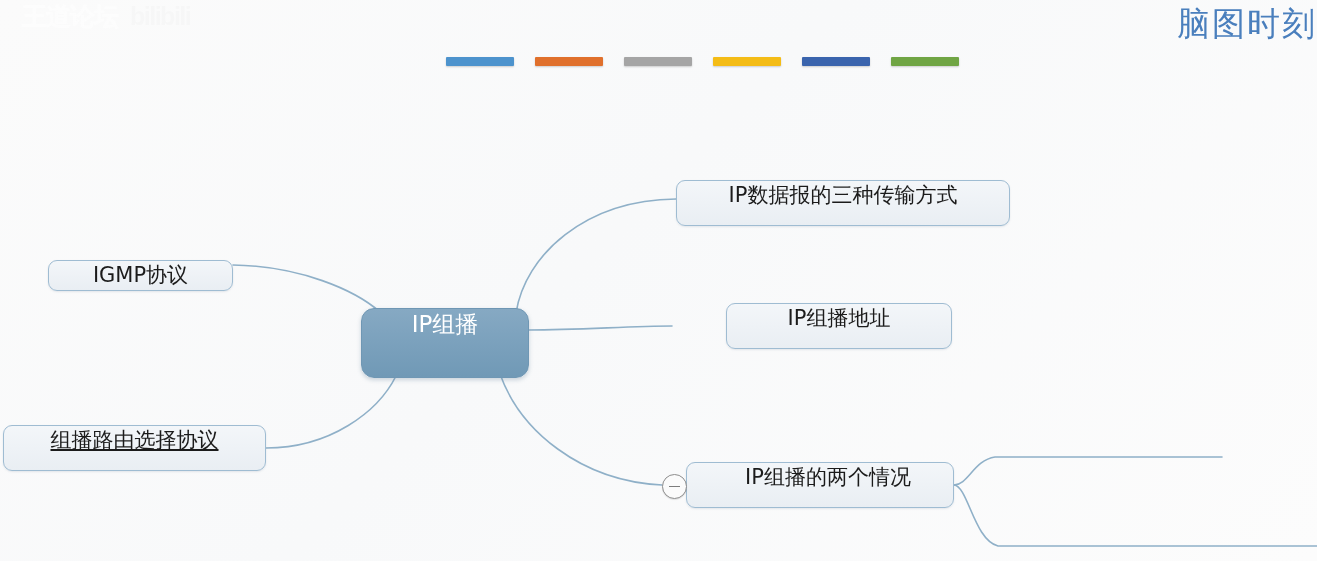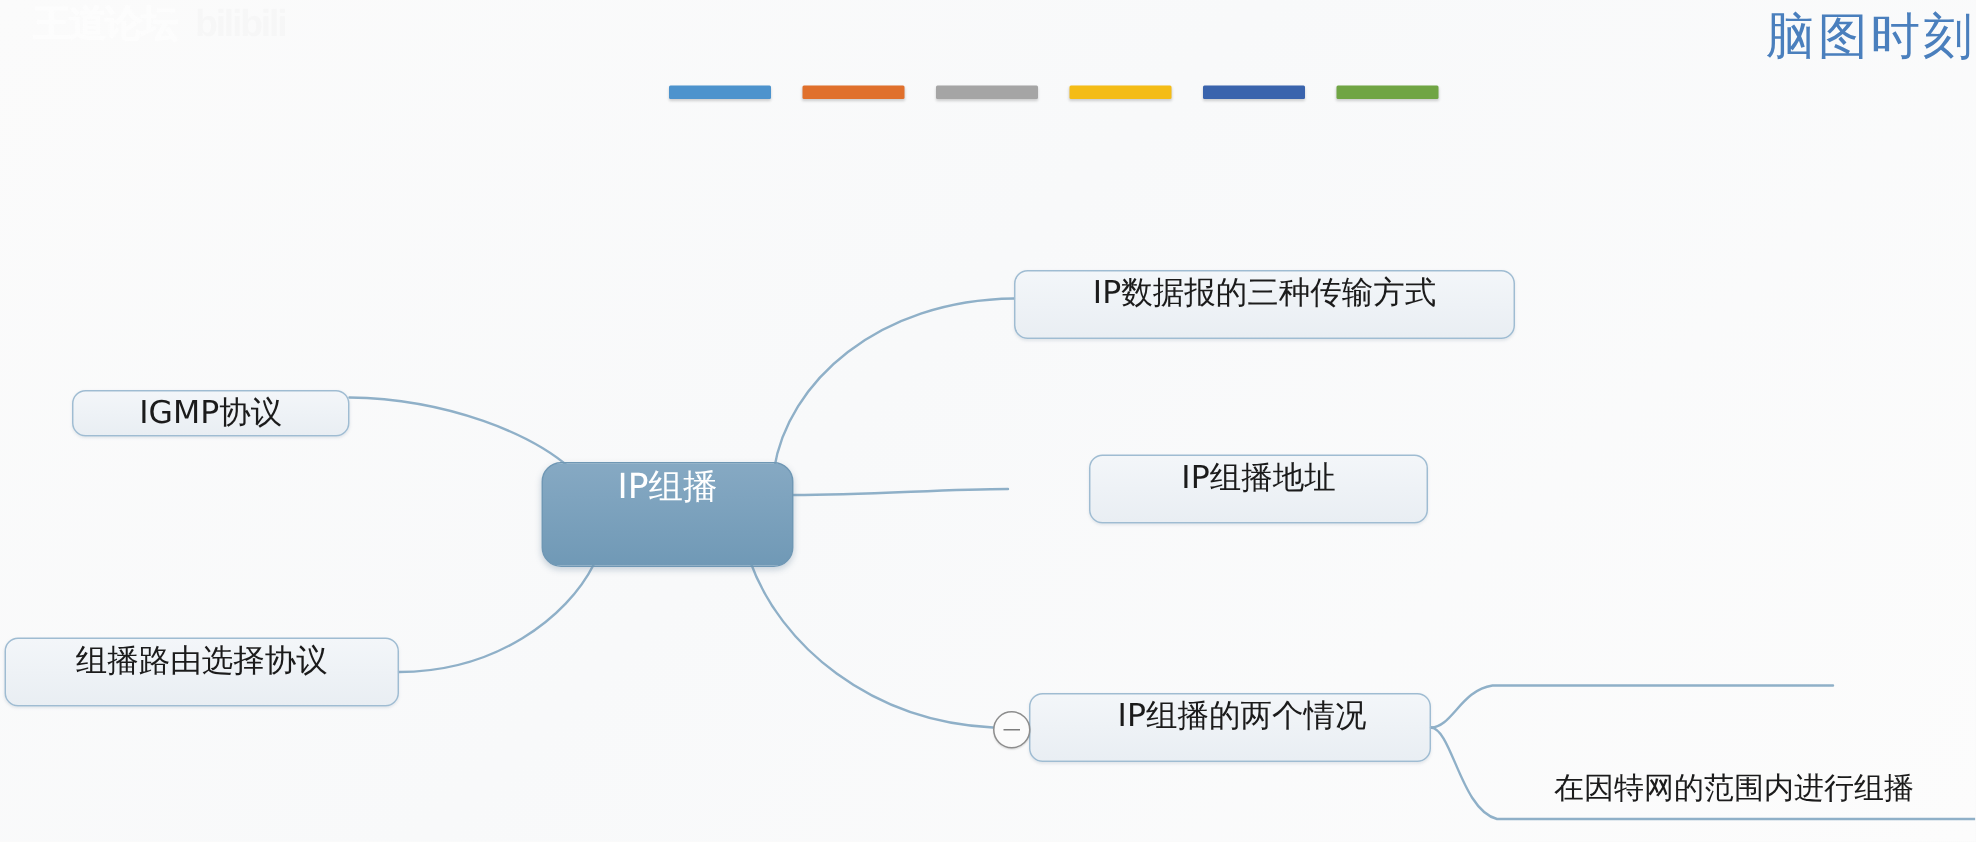--- a/index.html
+++ b/index.html
@@ -117,21 +117,21 @@
     font-size: 23px;
     box-shadow: 0 2px 4px rgba(90,120,145,0.30);
   }
 
   
   #node-root          { left: 361px; top: 308px; width: 168px; height: 70px; }
   #node-transmission  { left: 676px; top: 180px; width: 334px; height: 46px; }
   #node-address       { left: 694px; top: 303px; width: 226px; height: 46px; margin-left: 32px; }
   #node-situations    { left: 686px; top: 462px; width: 268px; height: 46px; padding-left: 16px; }
   #node-igmp          { left: 48px;  top: 260px; width: 185px; height: 31px; }
-  #node-routing       { left: 3px;   top: 425px; width: 263px; height: 46px; }
+  #node-routing       { left: 3px;   top: 425px; width: 263px; height: 46px; text-decoration: underline; }
 
   
   .collapse-toggle {
     position: absolute;
     left: 662px;
     top: 474px;
     width: 23px;
     height: 23px;
     border: 1px solid #8d8d8d;
     border-radius: 50%;
@@ -220,15 +220,14 @@
   </div>
 
   <div class="node" id="node-routing">
     <span>组播路由选择协议</span>
   </div>
 
   <div class="collapse-toggle">
     <span class="minus"></span>
   </div>
 
-  <div class="leaf-label" id="leaf-internet">在因特网的范围内进行组播</div>
 
 </div>
 
 </body></html>

